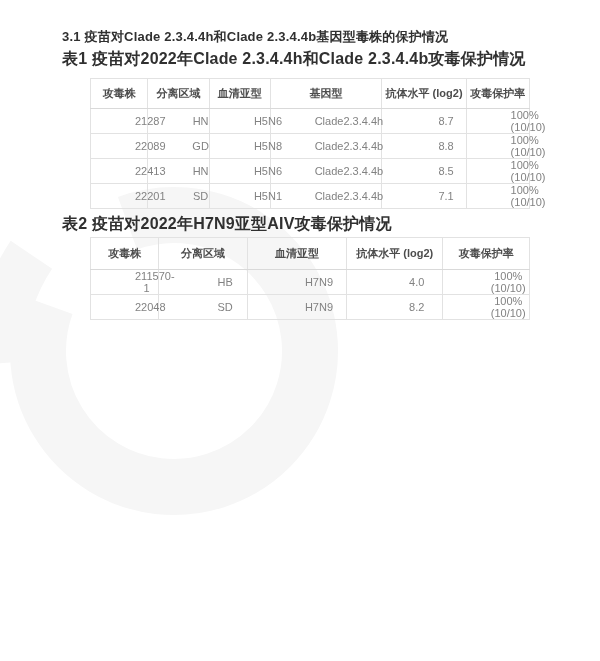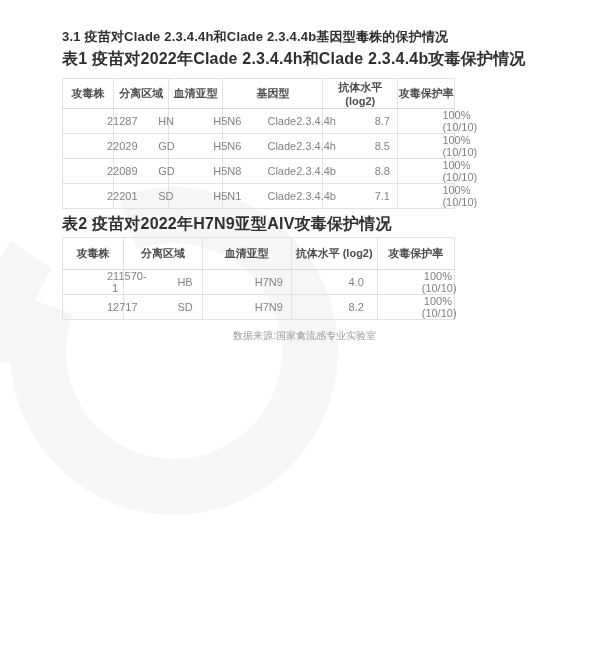--- a/index.html
+++ b/index.html
@@ -34,26 +34,27 @@
   }
   h4.tbl-caption {
     margin: 7px 0 0 0;
     font-size: 16px;
     line-height: 15px;
     font-weight: bold;
     color: #303030;
     letter-spacing: 0.2px;
   }
   table.data-table {
-    width: 393px;
+    width: 440px;
     border-collapse: collapse;
     table-layout: fixed;
     font-size: 11px;
     color: #828282;
     background: transparent;
+    margin-left: 28px;
   }
   table.t1 { margin-top: 12px; }
   table.t2 { margin-top: 6px; }
   .data-table th, .data-table td {
     border: 1px solid #e2e2e2;
     text-align: center;
     vertical-align: middle;
     padding: 0;
     font-weight: normal;
   }
@@ -118,33 +119,33 @@
       <tbody>
           <tr>
             <td>21287</td>
             <td>HN</td>
             <td>H5N6</td>
             <td>Clade2.3.4.4h</td>
             <td>8.7</td>
             <td>100%(10/10)</td>
           </tr>
           <tr>
-            <td>22029</td>
-            <td>GD</td>
-            <td>H5N6</td>
-            <td>Clade2.3.4.4h</td>
-            <td>8.5</td>
-            <td>100%(10/10)</td>
-          </tr>
-          <tr>
             <td>22089</td>
             <td>GD</td>
             <td>H5N8</td>
             <td>Clade2.3.4.4b</td>
             <td>8.8</td>
+            <td>100%(10/10)</td>
+          </tr>
+          <tr>
+            <td>22413</td>
+            <td>HN</td>
+            <td>H5N6</td>
+            <td>Clade2.3.4.4b</td>
+            <td>8.5</td>
             <td>100%(10/10)</td>
           </tr>
           <tr>
             <td>22201</td>
             <td>SD</td>
             <td>H5N1</td>
             <td>Clade2.3.4.4b</td>
             <td>7.1</td>
             <td>100%(10/10)</td>
           </tr>
@@ -166,25 +167,24 @@
         </thead>
       <tbody>
           <tr>
             <td>211570-1</td>
             <td>HB</td>
             <td>H7N9</td>
             <td>4.0</td>
             <td>100%(10/10)</td>
           </tr>
           <tr>
-            <td>12717</td>
+            <td>22048</td>
             <td>SD</td>
             <td>H7N9</td>
             <td>8.2</td>
             <td>100%(10/10)</td>
           </tr>
         </tbody>
     </table>
 
-    <div class="source-note">数据来源:国家禽流感专业实验室</div>
 
   </div>
 </div>
 
 </body></html>

